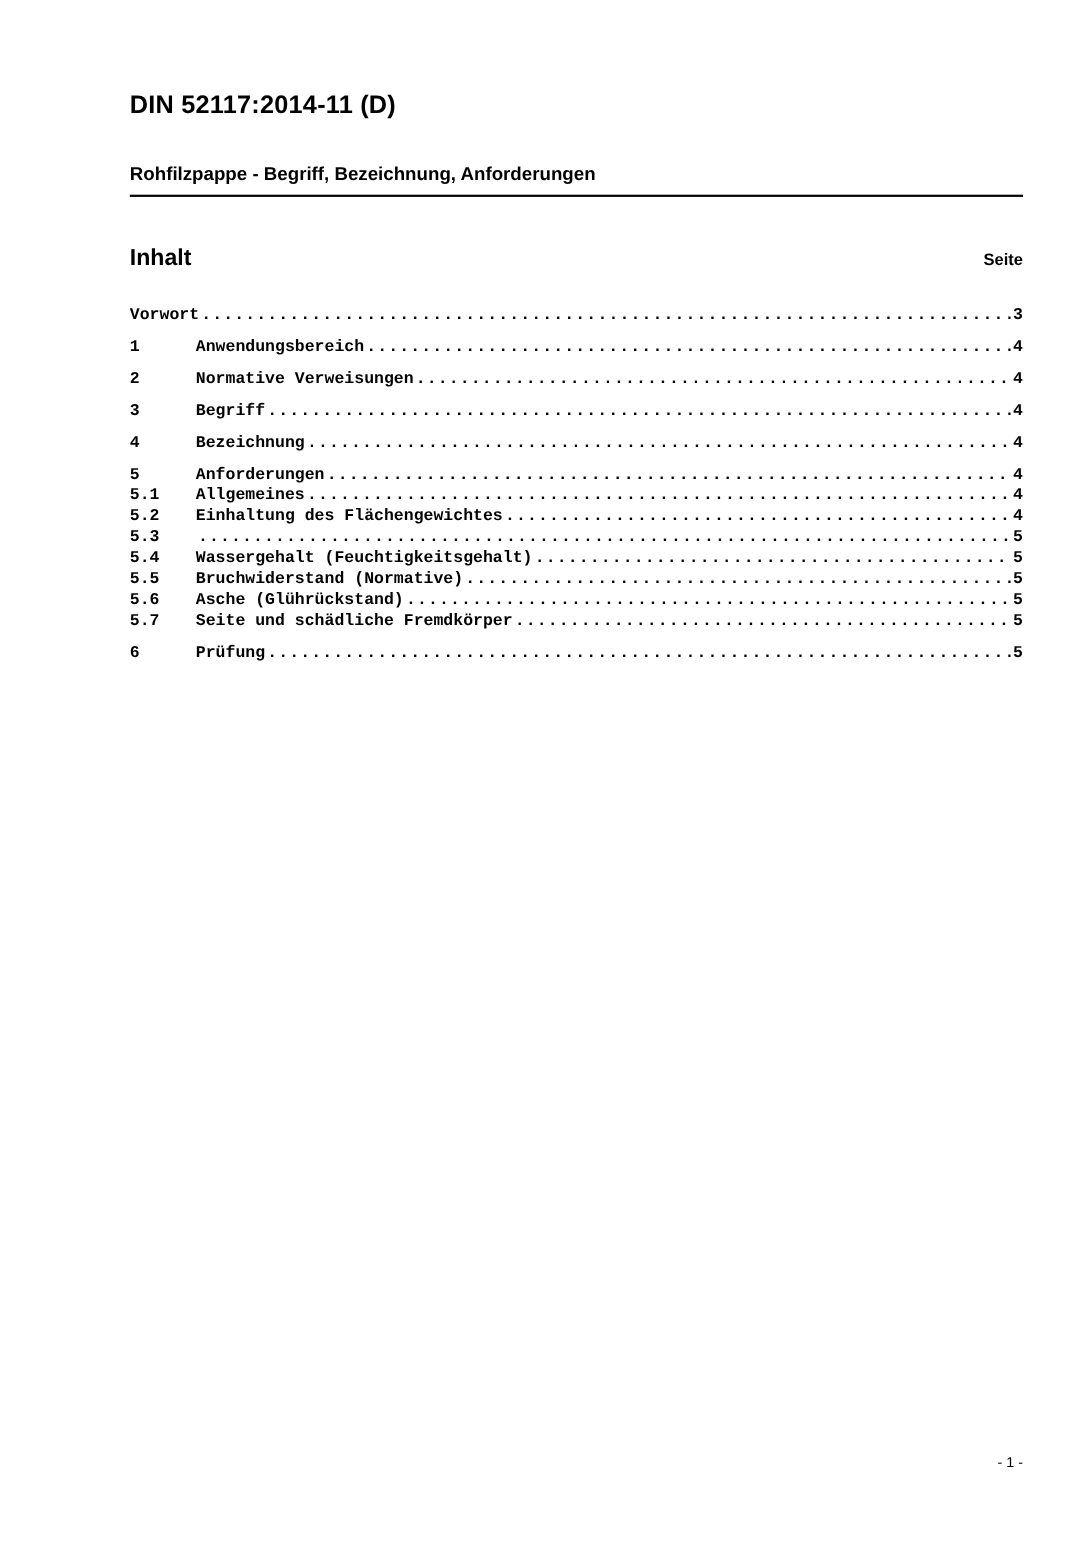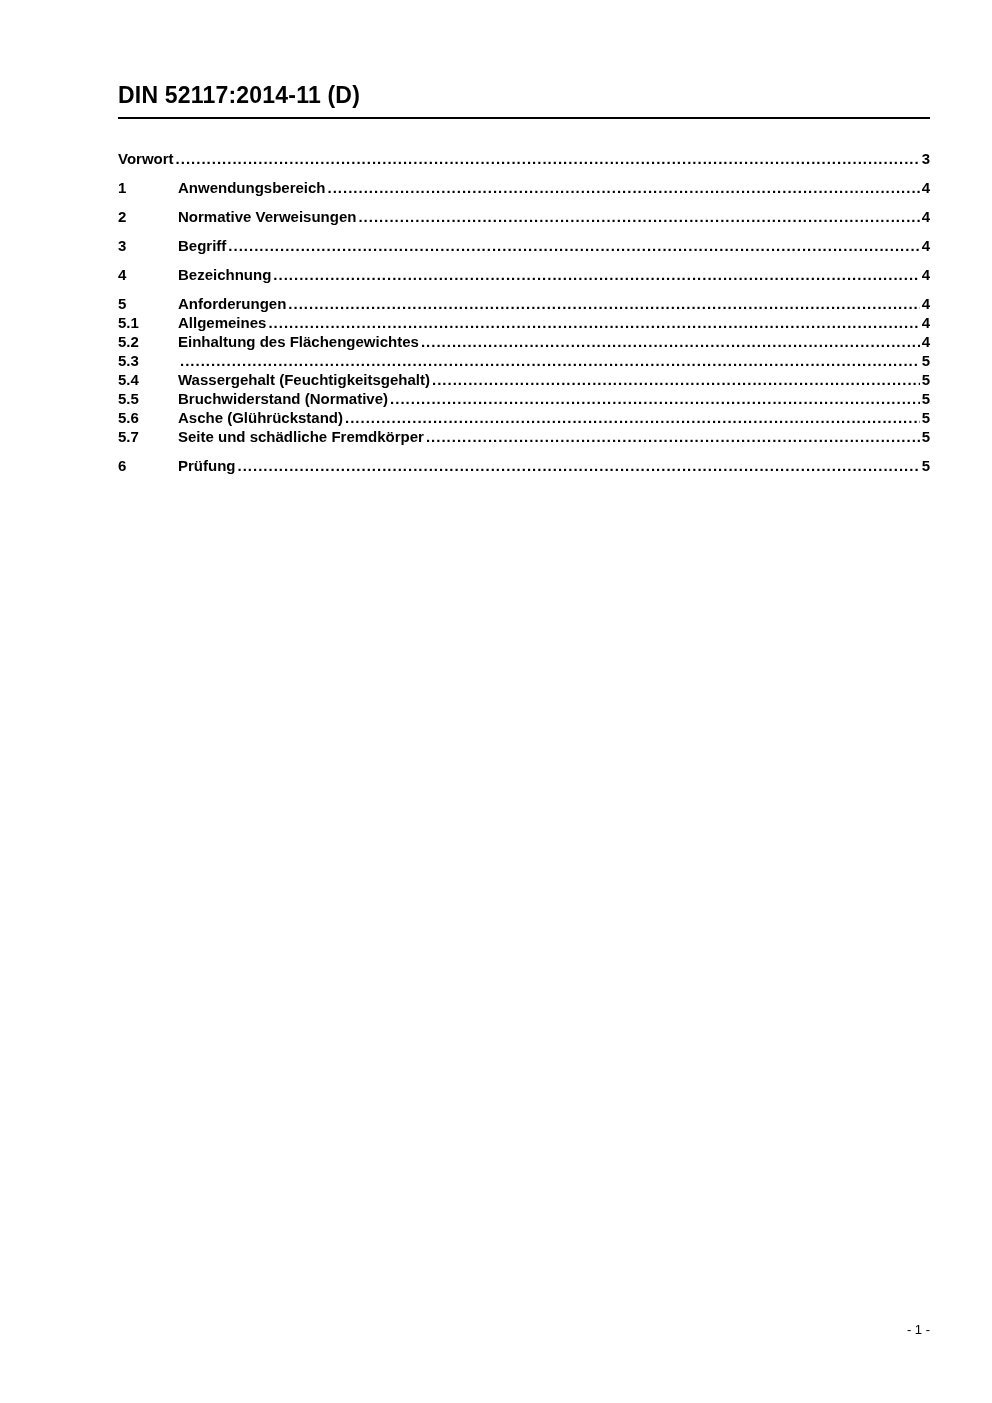--- a/index.html
+++ b/index.html
@@ -45,20 +45,21 @@
     font-weight: bold;
   }
   .seite-label {
     font-size: 15px;
     font-weight: bold;
   }
   .toc {
     margin-top: 30px;
     font-size: 15px;
     font-weight: bold;
+    font-family: Liberation Mono, monospace;
   }
   .toc-row {
     display: flex;
     align-items: baseline;
     line-height: 19px;
   }
   .toc-row.main { margin-top: 10px; }
   .toc-row.first { margin-top: 0; }
   .toc-num {
     flex: none;
@@ -91,22 +92,27 @@
     font-weight: normal;
   }
 </style>
 </head>
 <body>
 
 <div class="content">
 
   <div class="doc-number">DIN 52117:2014-11 (D)</div>
 
+  <div class="doc-title">Rohfilzpappe - Begriff, Bezeichnung, Anforderungen</div>
   <div class="title-rule"></div>
 
+  <div class="toc-header">
+    <div class="toc-heading">Inhalt</div>
+    <div class="seite-label">Seite</div>
+  </div>
 
   <div class="toc">
 
     <div class="toc-row main first">
       <span class="toc-label">Vorwort</span>
       <span class="toc-leader"></span>
       <span class="toc-page">3</span>
     </div>
 
     <div class="toc-row main">

